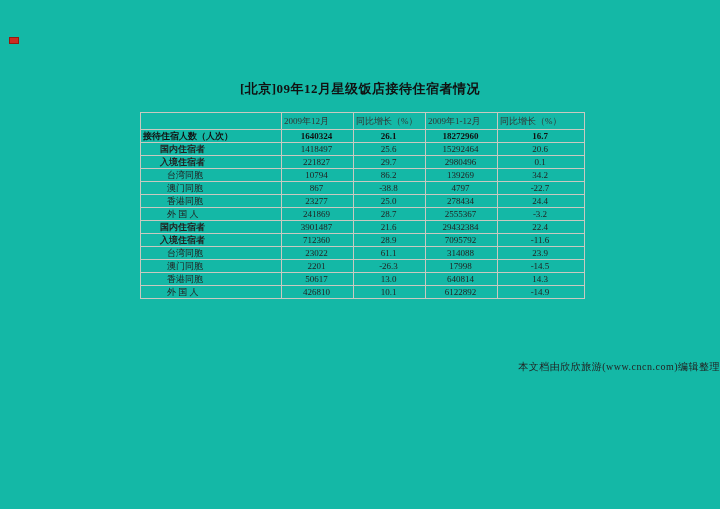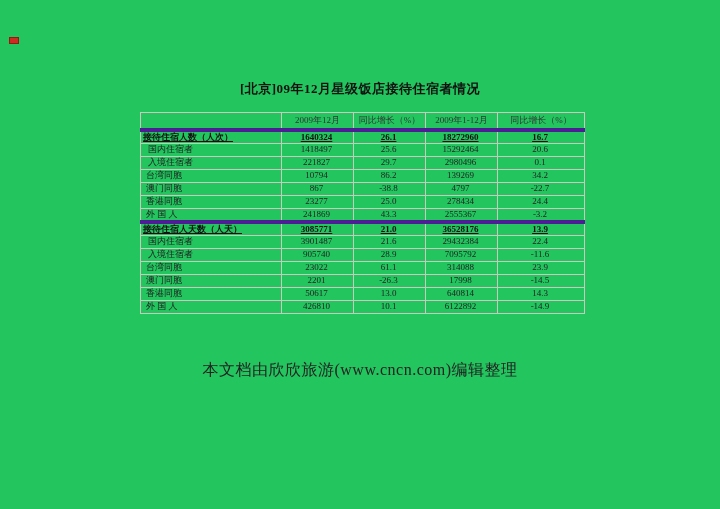--- a/index.html
+++ b/index.html
@@ -11,21 +11,21 @@
     width: 720px;
     height: 509px;
     position: relative;
     overflow: hidden;
     font-family: "Liberation Serif", "DejaVu Serif", serif;
     color: #1c1c1c;
   }
   .page {
     position: absolute;
     inset: 0;
-    background: #22c55e;
+    background: #14b8a6;
   }
   .red-marker {
     position: absolute;
     left: 9px;
     top: 37px;
     width: 10px;
     height: 7px;
     background: #cc2b21;
     border: 1px solid #96190f;
     box-sizing: border-box;
@@ -57,48 +57,47 @@
     line-height: 11px;
     padding: 0 4px 0 2px;
     overflow: hidden;
     white-space: nowrap;
     box-sizing: border-box;
     color: #222;
   }
   table.stats thead th {
     height: 17px;
     font-weight: normal;
-    text-align: center;
+    text-align: left;
     padding: 0 2px;
     color: #333;
   }
   table.stats tbody tr {
     height: 13px;
   }
   table.stats td.label {
     text-align: left;
   }
   table.stats td.num {
     text-align: center;
   }
   table.stats tr.bold td {
     font-weight: bold;
-    border-top: 4px solid #4c1d95;
+    border-top: 1px solid #4c1d95;
     color: #111;
-    text-decoration: underline;
-  }
-  table.stats td.indent-1 { padding-left: 7px; }
-  table.stats td.indent-2 { padding-left: 5px; }
+  }
+  table.stats td.indent-1 { padding-left: 19px; font-weight: bold; }
+  table.stats td.indent-2 { padding-left: 26px; }
   .footer {
     position: absolute;
     top: 360px;
     left: 0;
     right: 0;
-    text-align: center;
-    font-size: 16px;
+    text-align: right;
+    font-size: 10px;
     color: #222;
     letter-spacing: 0.5px;
   }
   .col-label { width: 141px; }
   .col-m     { width: 72px; }
   .col-g1    { width: 72px; }
   .col-y     { width: 72px; }
   .col-g2    { width: 87px; }
 </style>
 </head>
@@ -166,41 +165,34 @@
         <tr>
           <td class="label indent-2">香港同胞</td>
           <td class="num">23277</td>
           <td class="num">25.0</td>
           <td class="num">278434</td>
           <td class="num">24.4</td>
         </tr>
         <tr>
           <td class="label indent-2">外 国 人</td>
           <td class="num">241869</td>
-          <td class="num">43.3</td>
+          <td class="num">28.7</td>
           <td class="num">2555367</td>
           <td class="num">-3.2</td>
-        </tr>
-        <tr class="bold">
-          <td class="label indent-0">接待住宿人天数（人天）</td>
-          <td class="num">3085771</td>
-          <td class="num">21.0</td>
-          <td class="num">36528176</td>
-          <td class="num">13.9</td>
         </tr>
         <tr>
           <td class="label indent-1">国内住宿者</td>
           <td class="num">3901487</td>
           <td class="num">21.6</td>
           <td class="num">29432384</td>
           <td class="num">22.4</td>
         </tr>
         <tr>
           <td class="label indent-1">入境住宿者</td>
-          <td class="num">905740</td>
+          <td class="num">712360</td>
           <td class="num">28.9</td>
           <td class="num">7095792</td>
           <td class="num">-11.6</td>
         </tr>
         <tr>
           <td class="label indent-2">台湾同胞</td>
           <td class="num">23022</td>
           <td class="num">61.1</td>
           <td class="num">314088</td>
           <td class="num">23.9</td>

